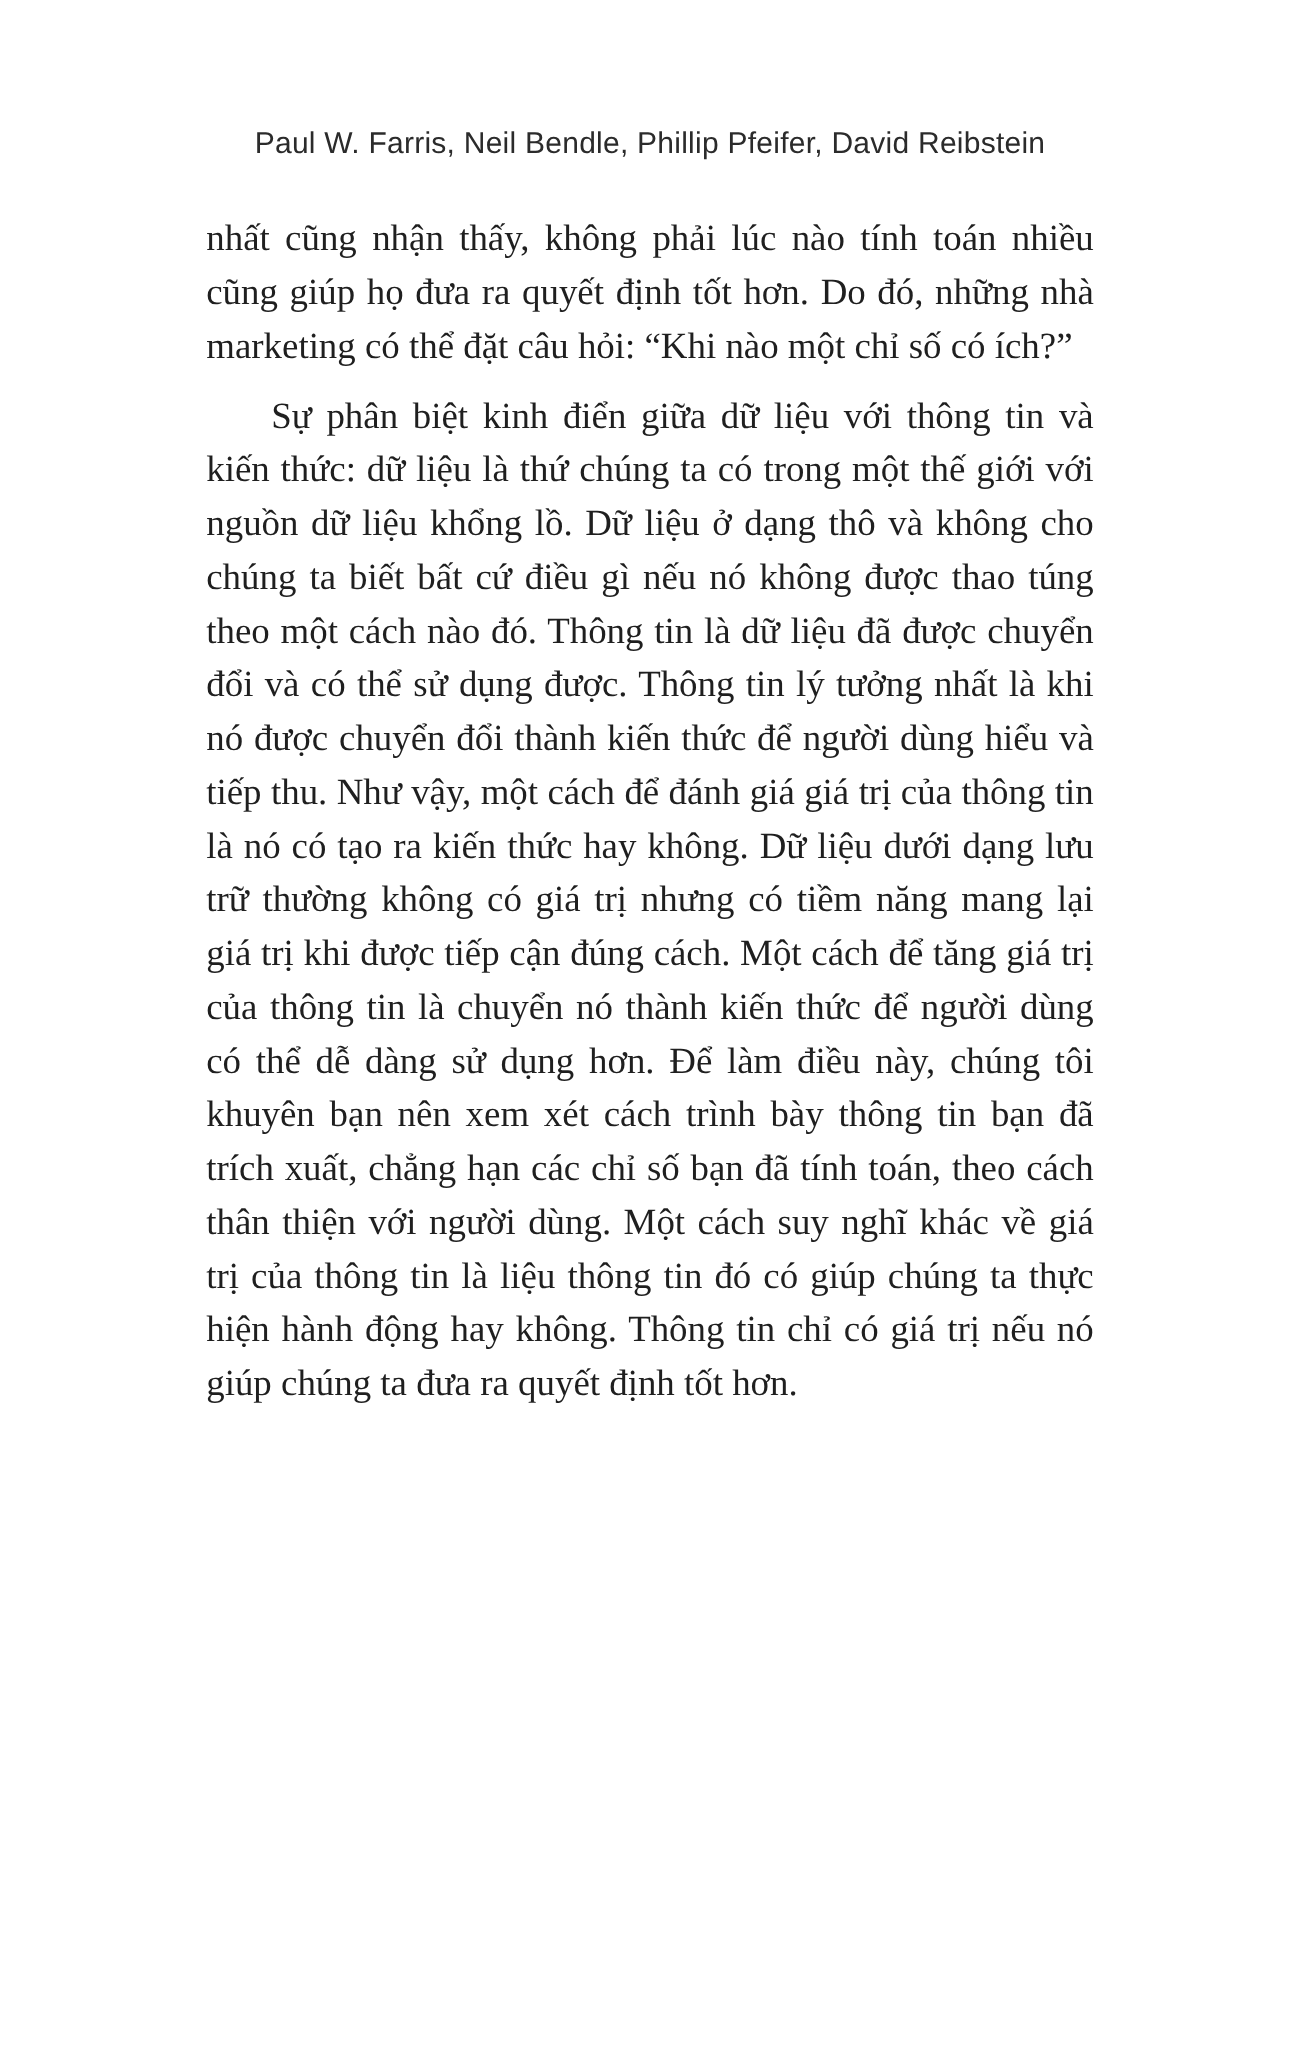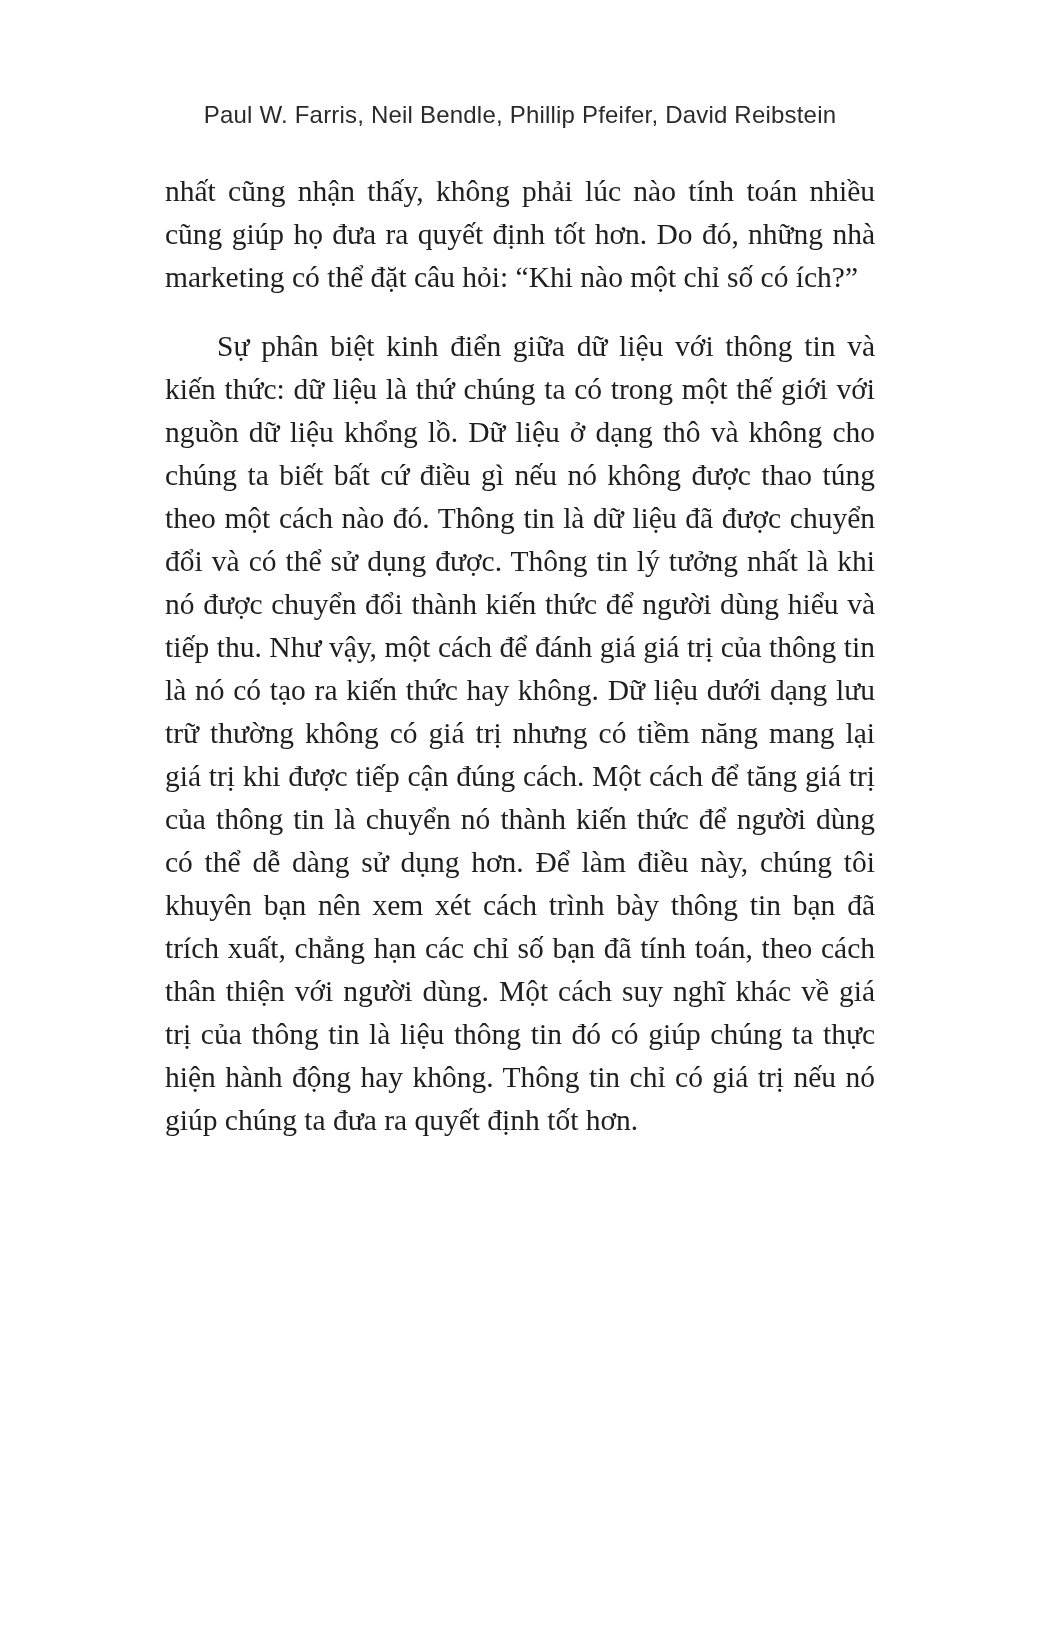--- a/index.html
+++ b/index.html
@@ -36,21 +36,21 @@
       font-size: 29.5px;
       line-height: 43px;
       text-align: justify;
       color: #1f1f1f;
     }
     .para {
       margin: 0;
     }
     .para.indent {
       text-indent: 52px;
-      margin-top: 26px;
+      margin-top: 13px;
     }
     .page-number {
       position: absolute;
       left: 0;
       right: 0;
       top: 1420px;
       text-align: center;
       font-size: 27px;
       color: #1f1f1f;
       font-family: "Liberation Serif", "DejaVu Serif", serif;

